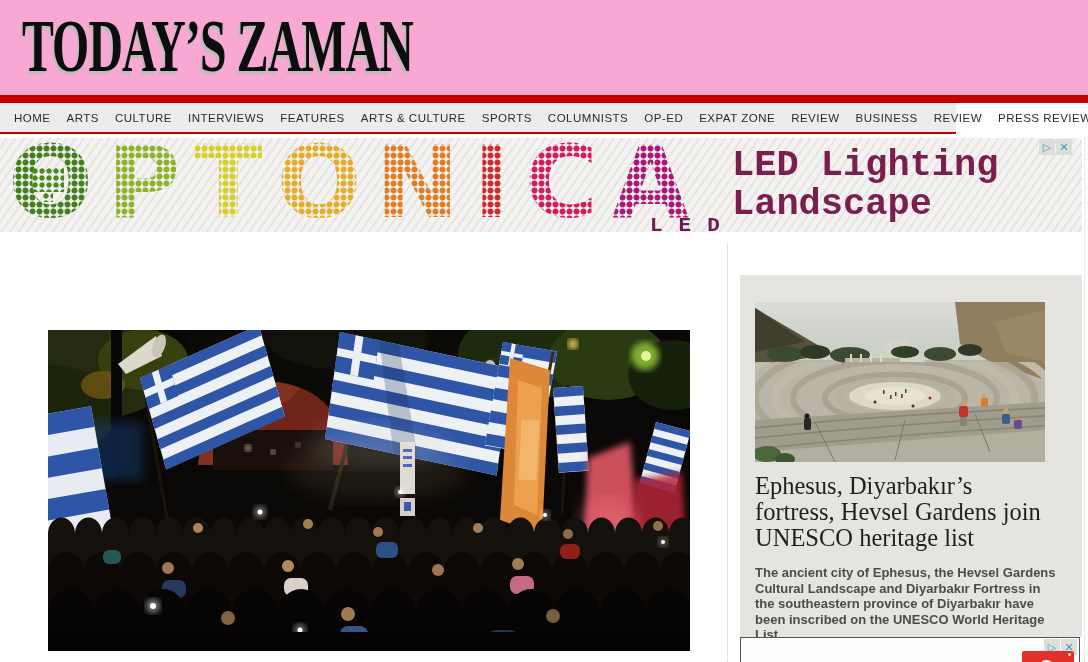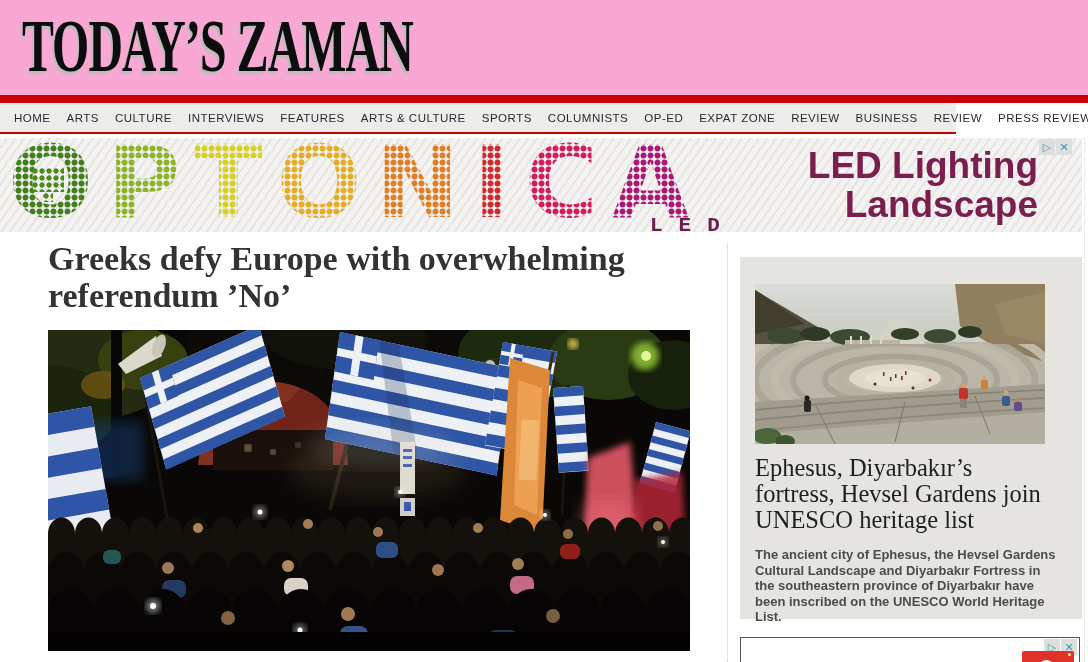--- a/index.html
+++ b/index.html
@@ -33,39 +33,39 @@
         color:transparent;-webkit-text-fill-color:transparent;}
   }
   .bulb{position:absolute;left:32px;top:30px;width:32px;height:24px;
         background-image:radial-gradient(circle at 3px 3px,#4c8a1e 2.3px,transparent 3px);
         background-size:7px 7px;}
   .bulb:after{content:"";position:absolute;left:11px;top:25px;width:10px;height:9px;
         background-image:radial-gradient(circle at 3px 3px,#4c8a1e 2.3px,transparent 3px);
         background-size:7px 7px;}
   .ledsub{position:absolute;left:650px;top:76px;font-weight:bold;font-size:21px;
         letter-spacing:16px;color:#6e1b50;font-family:Liberation Mono, monospace;}
-  .tagline{position:absolute;left:758px;top:8px;width:280px;text-align:right;
-        font-weight:bold;font-size:37px;line-height:39px;color:#7a1e4e;}
+  .tagline{position:absolute;left:732px;top:8px;width:280px;text-align:left;
+        font-weight:bold;font-size:37px;line-height:39px;color:#7a1e4e;font-family:Liberation Mono, monospace;}
   .adicons{position:absolute;top:1px;right:10px;display:flex;gap:1px;}
   .adicon{width:16px;height:16px;background:#dededc;color:#2a9fb5;font-size:11px;
         line-height:16px;text-align:center;cursor:pointer;}
 
   
   .headline{position:absolute;left:48px;top:240px;width:600px;margin:0;
         font-family:"Liberation Serif",serif;font-weight:bold;font-size:34px;line-height:37px;
         color:#333;cursor:pointer;}
   .mainimg{position:absolute;left:48px;top:330px;width:642px;height:321px;cursor:pointer;
         overflow:hidden;background:#0a0806;}
   .mainimg svg{display:block;width:100%;height:100%;}
 
   .vsep{position:absolute;left:727px;top:243px;height:419px;border-left:1px dotted #c9c9c9;}
   .redge{position:absolute;left:1084px;top:138px;height:524px;border-left:1px dotted #d8d8d8;}
 
   
-  .sidebar{position:absolute;left:740px;top:257px;width:342px;height:362px;background:#e5e4e1;
+  .sidebar{position:absolute;left:740px;top:275px;width:342px;height:362px;background:#e5e4e1;
         box-sizing:border-box;padding:27px 15px 4px 15px;}
   .sideimg{width:290px;height:160px;overflow:hidden;cursor:pointer;background:#c9ccc4;}
   .sideimg svg{display:block;width:100%;height:100%;}
   .sidehead{margin:11px 0 0 0;width:302px;font-family:"Liberation Serif",serif;font-weight:normal;
         font-size:24.5px;line-height:26px;color:#1f1f1f;cursor:pointer;}
   .sidebody{margin:14px 12px 0 0;width:308px;font-weight:bold;font-size:13px;line-height:15.5px;
         color:#4c4c4c;}
 
   
   .bottomad{position:absolute;left:740px;top:637px;width:340px;height:40px;background:#fdfdfd;
@@ -121,21 +121,20 @@
     <div class="tagline">
       <div>LED Lighting</div>
       <div>Landscape</div>
     </div>
     <div class="adicons">
       <span class="adicon">▷</span>
       <span class="adicon">✕</span>
     </div>
   </div>
 
-  <h1 class="headline">Greeks defy Europe with overwhelming referendum ’No’</h1>
 
   <div class="mainimg">
     <svg viewBox="0 0 642 321" preserveAspectRatio="none">
       <defs>
         <filter id="b3">
             <feGaussianBlur stdDeviation="3"></feGaussianBlur>
           </filter>
         <filter id="b6">
             <feGaussianBlur stdDeviation="6"></feGaussianBlur>
           </filter>

